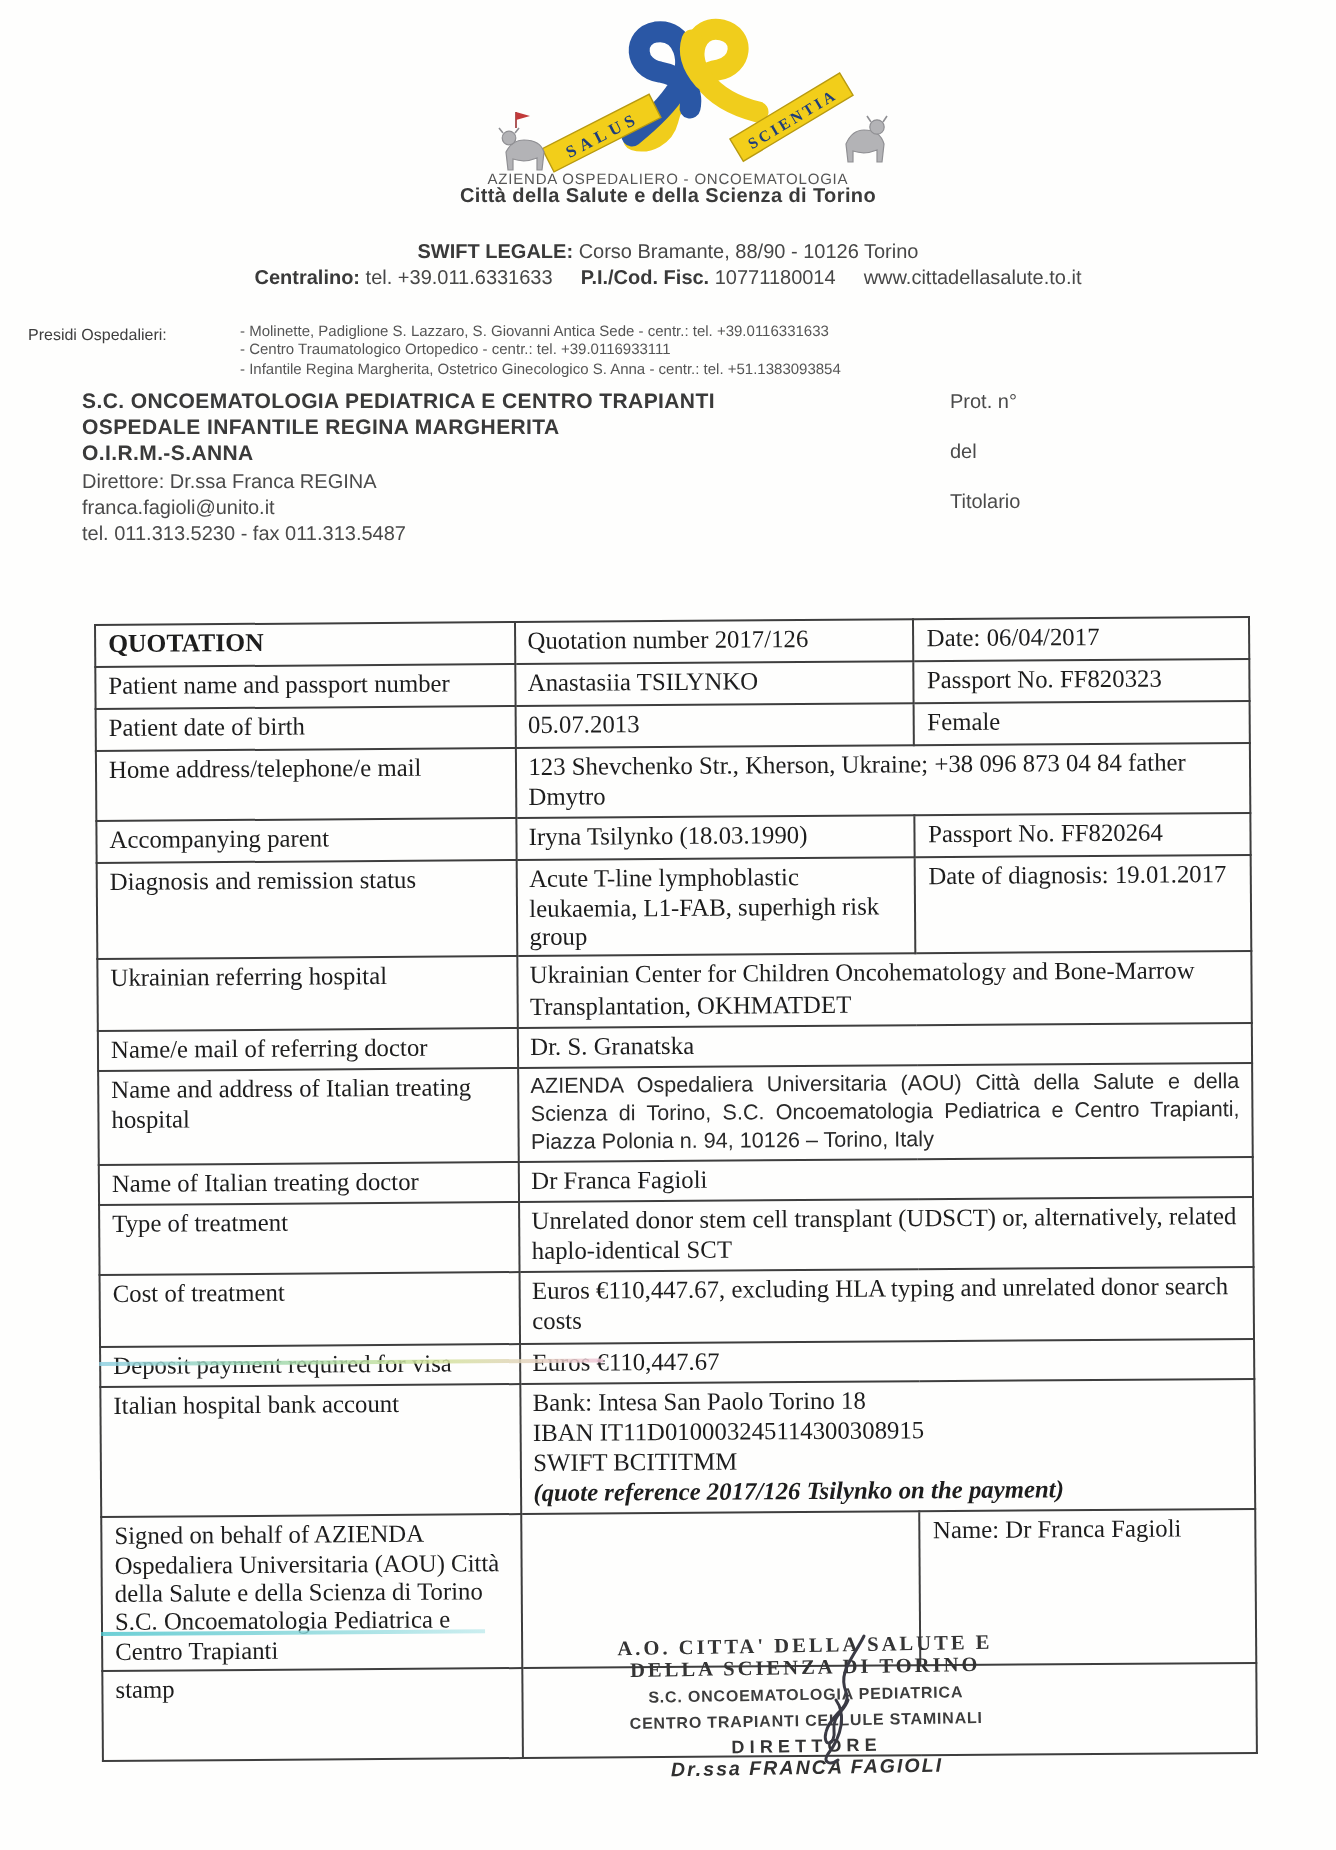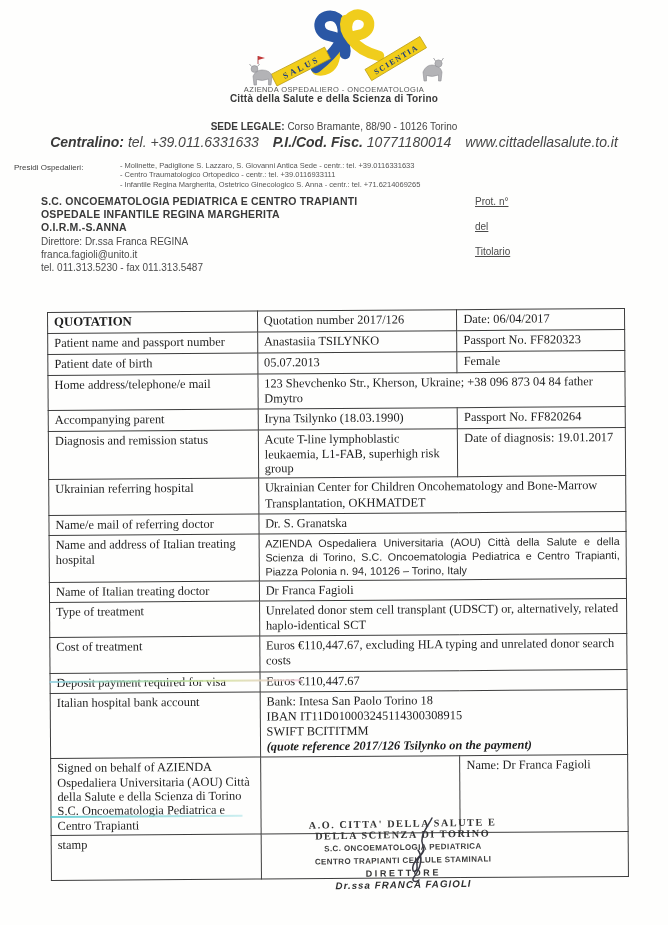--- a/index.html
+++ b/index.html
@@ -4,30 +4,30 @@
 <style>
   html,body{margin:0;padding:0;}
   body{width:668px;height:925px;background:#e9e9e9;font-family:"Liberation Sans",sans-serif;}
   .page{position:absolute;left:0;top:0;width:668px;height:925px;background:#fefefd;overflow:hidden;color:#1d1d1d;}
 
   
   .logo-svg{position:absolute;top:4px;left:50%;margin-left:-110px;width:220px;height:92px;}
   .org1{position:absolute;top:85px;left:0;width:100%;text-align:center;font-size:7.5px;letter-spacing:.4px;color:#555;}
   .org2{position:absolute;top:93px;left:0;width:100%;text-align:center;font-size:10px;font-weight:bold;letter-spacing:.2px;color:#3a3a3a;}
   .sede1{position:absolute;top:121px;left:0;width:100%;text-align:center;font-size:10px;color:#474747;}
-  .sede2{position:absolute;top:134px;left:0;width:100%;text-align:center;font-size:14px;color:#474747;font-style:italic;}
+  .sede2{position:absolute;top:134px;left:0;width:100%;text-align:center;font-size:10px;color:#474747;}
   .hbold{font-weight:bold;color:#3a3a3a;}
   .gap{display:inline-block;width:14px;}
   .presidi-label{position:absolute;left:14px;top:163px;font-size:8px;font-weight:normal;color:#3e3e3e;}
   .presidi-list{position:absolute;left:120px;top:161px;font-size:7.5px;line-height:9.4px;color:#555;}
   .dept{position:absolute;left:41px;top:195px;font-size:10.5px;line-height:13.2px;color:#3a3a3a;}
   .dept .b{font-weight:bold;letter-spacing:.2px;}
   .dept .r{font-weight:normal;font-size:10px;color:#4a4a4a;}
   .protbox{position:absolute;left:475px;top:196px;font-size:10px;color:#4a4a4a;}
-  .protbox div{margin-bottom:14px;text-decoration:underline;}
+  .protbox div{margin-bottom:14px;}
 
   
   .table-wrap{position:absolute;left:47px;top:312px;width:578px;transform:rotate(-0.4deg);transform-origin:0 0;}
   table.q{border-collapse:collapse;width:578px;font-family:"Liberation Serif",serif;font-size:12.4px;line-height:1.22;color:#1d1d1d;}
   table.q td{border:1px solid #3e3e3e;padding:2px 6px;vertical-align:top;}
   table.q td.bold{font-weight:bold;font-size:12.8px;}
   tr.rs td{height:16px;}
   tr.rt td{height:15px;}
   tr.stamp-row td{height:40px;}
   td.sans{font-family:"Liberation Sans",sans-serif;font-size:10.8px;line-height:1.3;text-align:justify;color:#2a2a2a;}
@@ -83,29 +83,29 @@
     <g transform="translate(196,52)">
       <path d="M3,16 q3,-7 9,-7 q8,0 10,7 l-1,9 l-2.5,0 l0,-6 q-6,2.5 -12,0.5 l0,5.5 l-2.5,0 z" fill="#b3b3b6" stroke="#8f8f93" stroke-width="0.6"></path>
       <circle cx="18.5" cy="7.5" r="3.6" fill="#b3b3b6" stroke="#8f8f93" stroke-width="0.6"></circle>
       <path d="M15.5,5 l-2,-3 M21.5,5 l2,-3" stroke="#8f8f93" stroke-width="0.8" fill="none"></path>
     </g>
   </svg>
 
   <div class="org1">AZIENDA OSPEDALIERO - ONCOEMATOLOGIA</div>
   <div class="org2">Città della Salute e della Scienza di Torino</div>
 
-  <div class="sede1"><span class="hbold">SEDE LEGALE:</span> <span>Corso Bramante, 88/90 - 10126 Torino</span></div>
+  <div class="sede1"><span class="hbold">SWIFT LEGALE:</span> <span>Corso Bramante, 88/90 - 10126 Torino</span></div>
 
   <div class="sede2"><span class="hbold">Centralino:</span> <span>tel. +39.011.6331633</span><span class="gap"></span><span class="hbold">P.I./Cod. Fisc.</span> <span>10771180014</span><span class="gap"></span><span>www.cittadellasalute.to.it</span></div>
 
   <div class="presidi-label">Presidi Ospedalieri:</div>
   <div class="presidi-list">
     <div>- Molinette, Padiglione S. Lazzaro, S. Giovanni Antica Sede - centr.: tel. +39.0116331633</div>
     <div>- Centro Traumatologico Ortopedico - centr.: tel. +39.0116933111</div>
-    <div>- Infantile Regina Margherita, Ostetrico Ginecologico S. Anna - centr.: tel. +71.6214069265</div>
+    <div>- Infantile Regina Margherita, Ostetrico Ginecologico S. Anna - centr.: tel. +51.1383093854</div>
   </div>
 
   <div class="dept">
     <div class="b">S.C. ONCOEMATOLOGIA PEDIATRICA E CENTRO TRAPIANTI</div>
     <div class="b">OSPEDALE INFANTILE REGINA MARGHERITA</div>
     <div class="b">O.I.R.M.-S.ANNA</div>
     <div class="r">Direttore: Dr.ssa Franca REGINA</div>
     <div class="r">franca.fagioli@unito.it</div>
     <div class="r">tel. 011.313.5230  -  fax 011.313.5487</div>
   </div>

